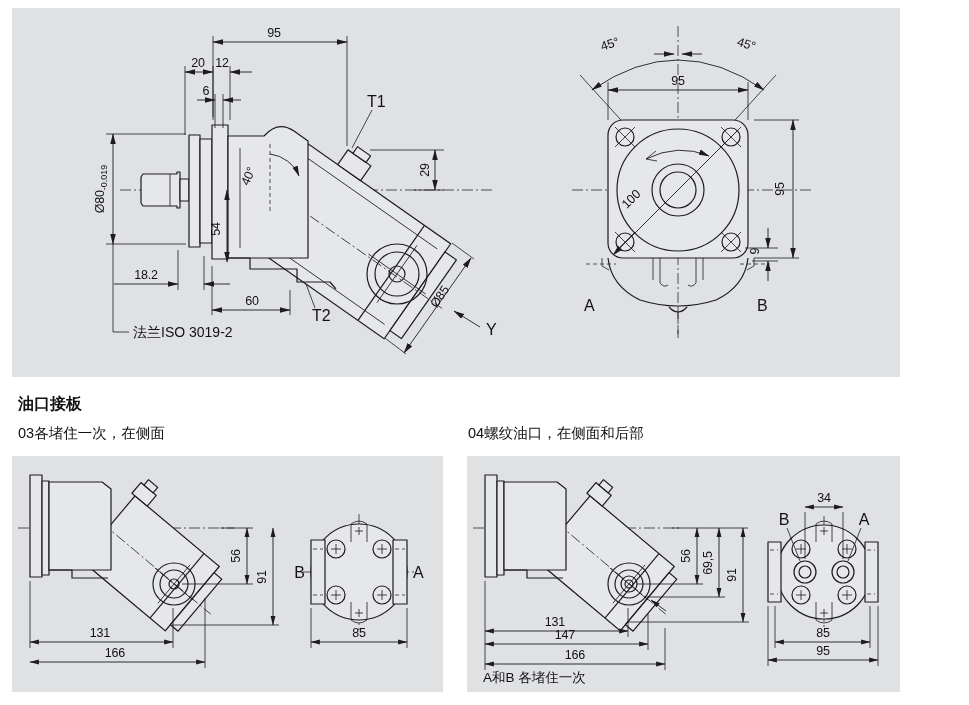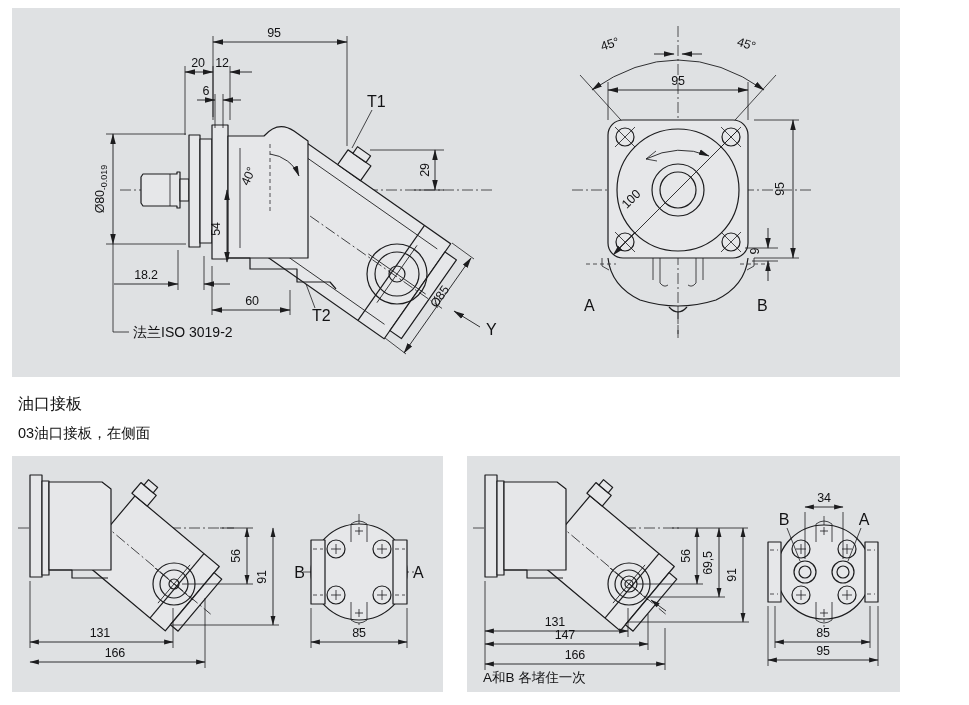--- a/index.html
+++ b/index.html
@@ -2,21 +2,21 @@
 <html><head>
 <meta charset="utf-8">
 <style>
   html,body{margin:0;padding:0;background:#ffffff;}
   #page{position:relative;width:969px;height:705px;background:#ffffff;overflow:hidden;
         font-family:"Liberation Sans","DejaVu Sans",sans-serif;color:#111;}
   .panel{position:absolute;background:#dfe1e3;}
   #panel-top{left:12px;top:8px;width:888px;height:369px;}
   #panel-03{left:12px;top:456px;width:431px;height:236px;}
   #panel-04{left:467px;top:456px;width:433px;height:236px;}
-  #section-title{position:absolute;left:18px;top:394px;font-size:16px;font-weight:normal;}
+  #section-title{position:absolute;left:18px;top:394px;font-size:16px;font-weight:bold;}
   .variant-heading{position:absolute;top:424px;font-size:14.5px;}
   .variant-heading .code{font-weight:normal;}
   #heading-03{left:18px;}
   #heading-04{left:468px;}
   svg{display:block;}
   svg text{fill:#121214;font-family:"Liberation Sans","DejaVu Sans",sans-serif;}
   .ol{stroke:#1c1c1e;stroke-width:1.2;fill:none;stroke-linejoin:round;}
   .olw{stroke:#1c1c1e;stroke-width:1.2;fill:#e6e7e9;stroke-linejoin:round;}
   .thin{stroke:#1c1c1e;stroke-width:0.8;fill:none;}
   .dim{stroke:#1c1c1e;stroke-width:0.9;fill:none;}
@@ -241,21 +241,24 @@
       </g>
 
       <text class="lbl" x="572" y="303">A</text>
       <text class="lbl" x="745" y="303">B</text>
     </g>
   </svg>
   </div>
 
   <div id="section-title">油口接板</div>
   <div id="heading-03" class="variant-heading">
-    <span class="code">03</span><span>油口接板，在侧面</span>
+    <span class="code">03</span><span>各堵住一次，在侧面</span>
+  </div>
+  <div id="heading-04" class="variant-heading">
+    <span class="code">04</span><span>螺纹油口，在侧面和后部</span>
   </div>
 
   <div id="panel-03" class="panel">
   <svg width="431" height="236" viewBox="0 0 431 236">
     <defs>
       <marker id="arwB" viewBox="0 0 12 8" refX="11.3" refY="4" markerWidth="11" markerHeight="7" orient="auto-start-reverse">
         <path d="M0 0.9 L12 4 L0 7.1 Z" fill="#1c1c1e"></path>
       </marker>
     </defs>
     <g>

